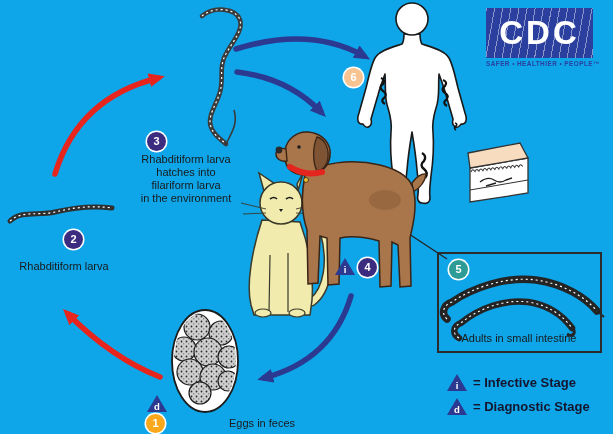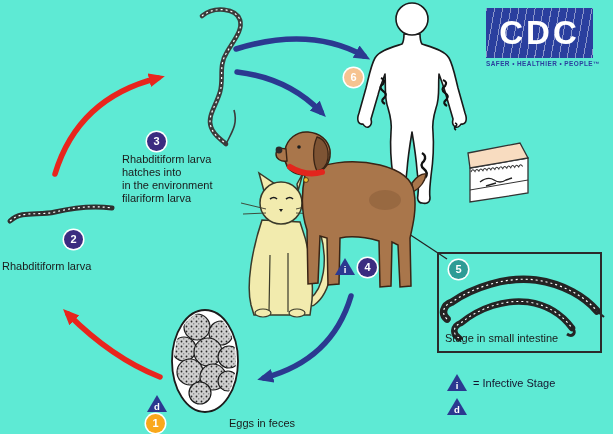--- a/index.html
+++ b/index.html
@@ -1,17 +1,17 @@
 <!DOCTYPE html>
 <html><head>
 <meta charset="utf-8">
 <style>
   html,body{margin:0;padding:0;background:#fff;}
   #stage{
-    position:relative;width:613px;height:434px;background:#5eead4;overflow:hidden;
+    position:relative;width:613px;height:434px;background:#0ea5e9;overflow:hidden;
     font-family:"Liberation Sans",sans-serif;color:#1a1a1a;
   }
   .abs{position:absolute;}
   svg{display:block;}
   
   .num-circle{
     width:19px;height:19px;border-radius:50%;
     display:flex;align-items:center;justify-content:center;
     color:#fff;font-size:11px;font-weight:bold;line-height:1;
     box-shadow:0 0 0 1.5px #ffffff;
@@ -22,26 +22,26 @@
   .c-peach{background:#F6C391;}
   
   .tri{
     width:20px;height:17px;background:#2B3990;
     clip-path:polygon(50% 0,0 100%,100% 100%);
     display:flex;align-items:flex-end;justify-content:center;
     color:#fff;font-size:9.5px;font-weight:bold;line-height:1;
     padding-bottom:1px;box-sizing:border-box;
   }
   .label{font-size:11px;line-height:13px;}
-  .center{}
+  .center{text-align:center;}
   
   .box5{border:2px solid #2b2b2b;background:transparent;}
   
   .legend-row{display:flex;align-items:center;gap:6px;}
-  .legend-text{font-size:11px;font-weight:normal;color:#15152e;}
+  .legend-text{font-size:13px;font-weight:bold;color:#15152e;}
   
   .cdc-box{
     width:107px;height:50px;background:#2A3F9E;position:relative;
     display:flex;align-items:center;justify-content:center;overflow:hidden;
   }
   .cdc-box .rays{
     position:absolute;inset:0;
     background:repeating-linear-gradient(100deg,rgba(255,255,255,.45) 0 1px,transparent 1px 8px);
   }
   .cdc-letters{
@@ -213,22 +213,22 @@
       <div class="rays"></div>
       <div class="cdc-letters">CDC</div>
     </div>
     <div class="cdc-tagline">SAFER • HEALTHIER • PEOPLE™</div>
   </div>
 
   <div class="abs num-circle c-purple" style="left:147px;top:132px;">3</div>
   <div class="abs label center" style="left:122px;top:153px;width:128px;">
     <div>Rhabditiform larva</div>
     <div>hatches into</div>
+    <div>filariform larva</div>
     <div>in the environment</div>
-    <div>filariform larva</div>
   </div>
 
   <div class="abs num-circle c-purple" style="left:64px;top:230px;">2</div>
   <div class="abs label center" style="left:2px;top:260px;width:124px;">
     <div>Rhabditiform larva</div>
   </div>
 
   <div class="abs tri" style="left:147px;top:395px;">
       <span>d</span>
     </div>
@@ -237,27 +237,28 @@
 
   <div class="abs tri" style="left:335px;top:258px;">
       <span>i</span>
     </div>
   <div class="abs num-circle c-purple" style="left:358px;top:258px;">4</div>
 
   <div class="abs num-circle c-peach" style="left:344px;top:68px;">6</div>
 
   <div class="abs box5" style="left:437px;top:252px;width:161px;height:97px;"></div>
   <div class="abs num-circle c-teal" style="left:449px;top:260px;">5</div>
-  <div class="abs label center" style="left:445px;top:332px;width:148px;">Stage in small intestine</div>
+  <div class="abs label center" style="left:445px;top:332px;width:148px;">Adults in small intestine</div>
 
   <div class="abs legend-row" style="left:447px;top:374px;">
     <div class="tri">
         <span>i</span>
       </div>
     <div class="legend-text">= Infective Stage</div>
   </div>
   <div class="abs legend-row" style="left:447px;top:398px;">
     <div class="tri">
         <span>d</span>
       </div>
+    <div class="legend-text">= Diagnostic Stage</div>
   </div>
 
 </div>
 
 </body></html>

